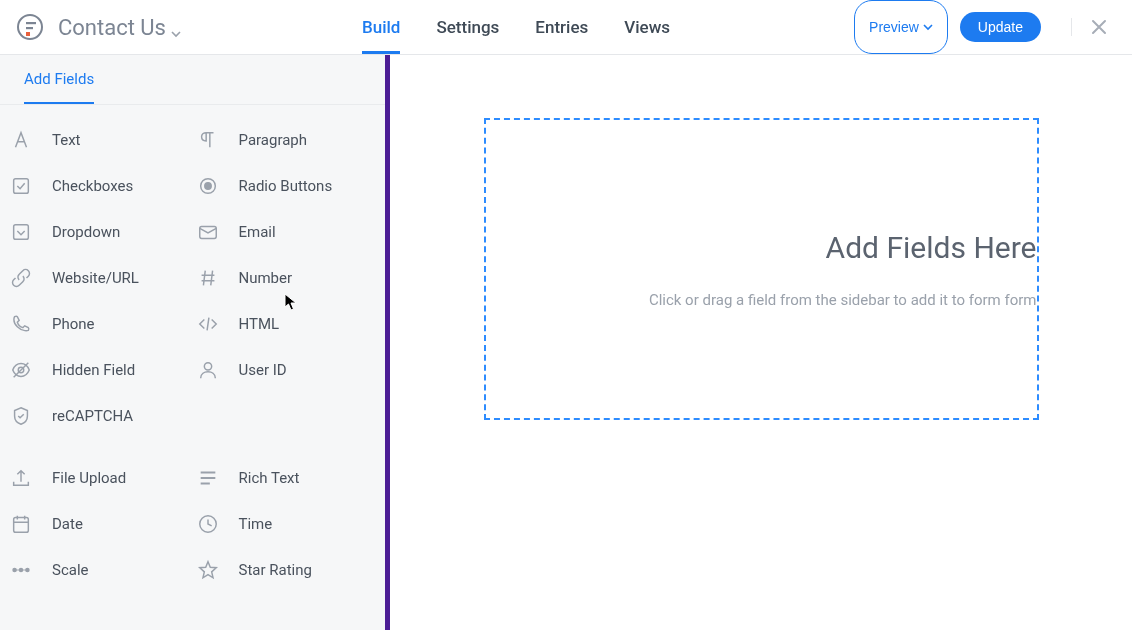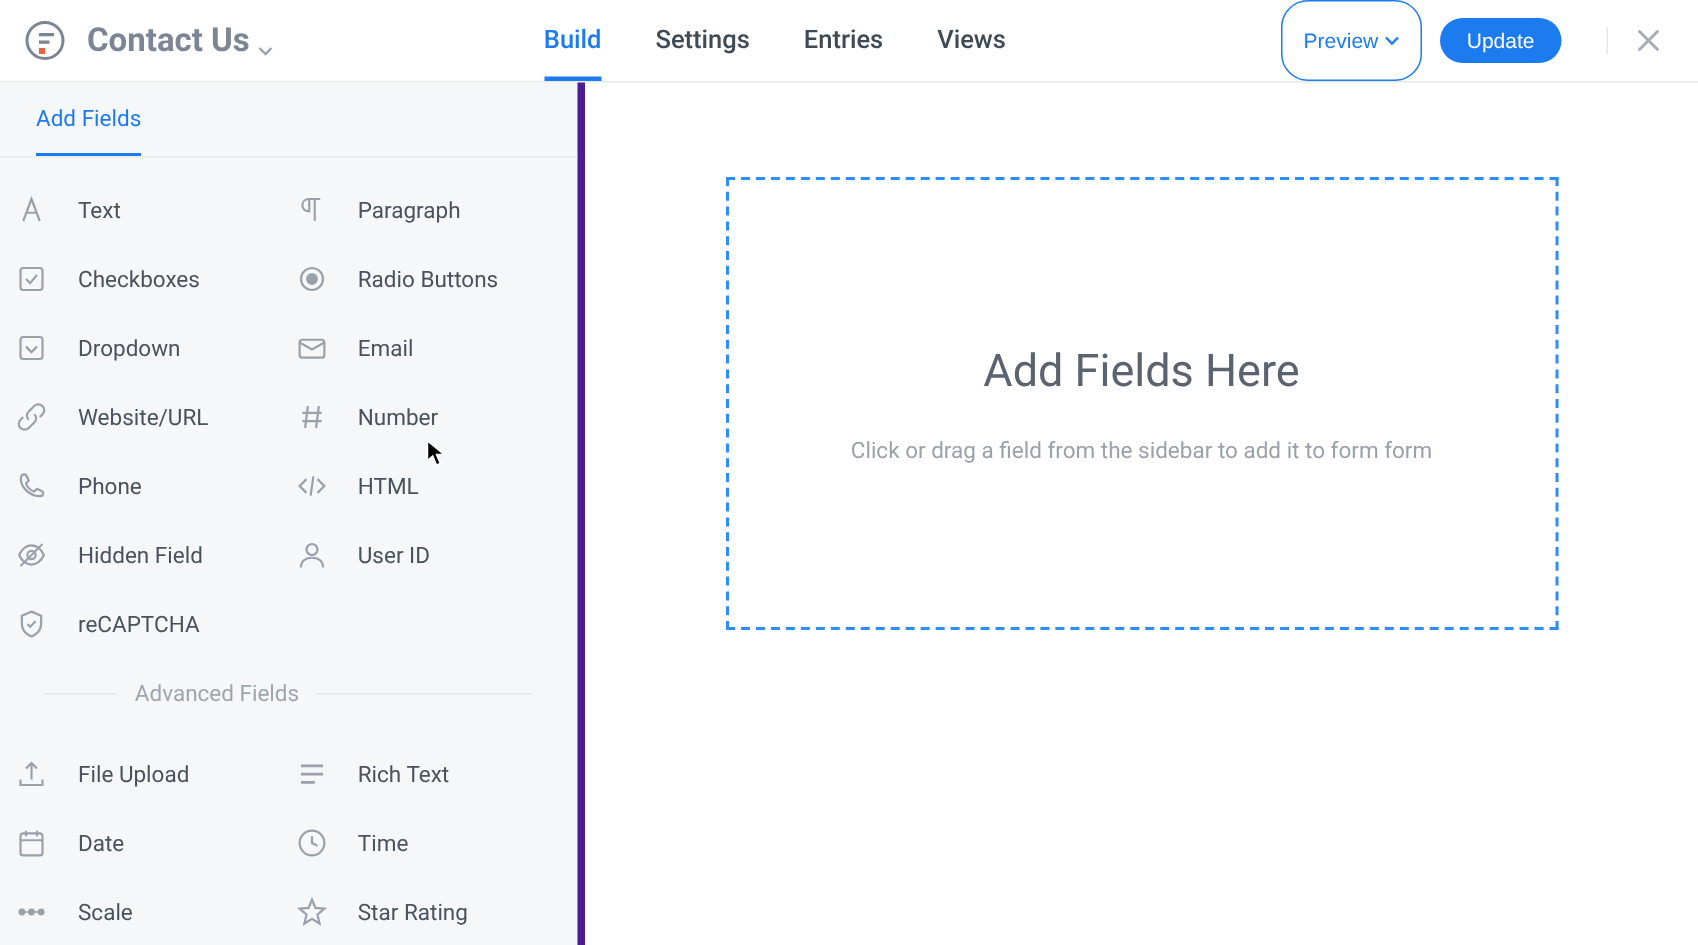--- a/index.html
+++ b/index.html
@@ -28,21 +28,21 @@
       margin-right: 14px;
       display: flex;
       align-items: center;
       justify-content: center;
     }
     .title-wrap {
       display: flex;
       align-items: flex-end;
       color: #7c8593;
       font-size: 22px;
-      font-weight: 700;
+      font-weight: 400;
     }
     .title-caret {
       margin-left: 4px;
       display: inline-flex;
       align-items: center;
     }
     .top-tabs {
       display: flex;
       margin-left: 180px;
       gap: 36px;
@@ -181,21 +181,21 @@
       align-items: flex-start;
       justify-content: center;
       padding-top: 63px;
     }
     .dropzone {
       width: 555px;
       height: 302px;
       border: 2px dashed #2d8cff;
       display: flex;
       flex-direction: column;
-      align-items: center;
+      align-items: flex-end;
       justify-content: center;
       gap: 26px;
       text-align: center;
     }
     .dropzone-title {
       font-size: 30px;
       color: #5b636f;
       font-weight: 400;
     }
     .dropzone-sub {
@@ -383,25 +383,20 @@
           <span class="field-icon">
             <svg width="22" height="22" viewBox="0 0 24 24" fill="none" stroke="#9aa1ab" stroke-width="1.6">
               <path d="M12 3 L19 6 V12 C19 17 15 20 12 21 C9 20 5 17 5 12 V6 Z"></path>
               <path d="M9 12 L11 14 L15 10"></path>
             </svg>
           </span>
           <span>reCAPTCHA</span>
         </div>
       </div>
 
-    <div class="section-label">
-      <span class="section-line"></span>
-      <span>Advanced Fields</span>
-      <span class="section-line" style="flex:3"></span>
-    </div>
 
     <div class="field-grid" id="advanced-grid">
         <div class="field-item">
           <span class="field-icon">
             <svg width="22" height="22" viewBox="0 0 24 24" fill="none" stroke="#9aa1ab" stroke-width="1.6">
               <path d="M12 16 V4 M8 8 L12 4 L16 8 M4 16 V20 H20 V16"></path>
             </svg>
           </span>
           <span>File Upload</span>
         </div>

